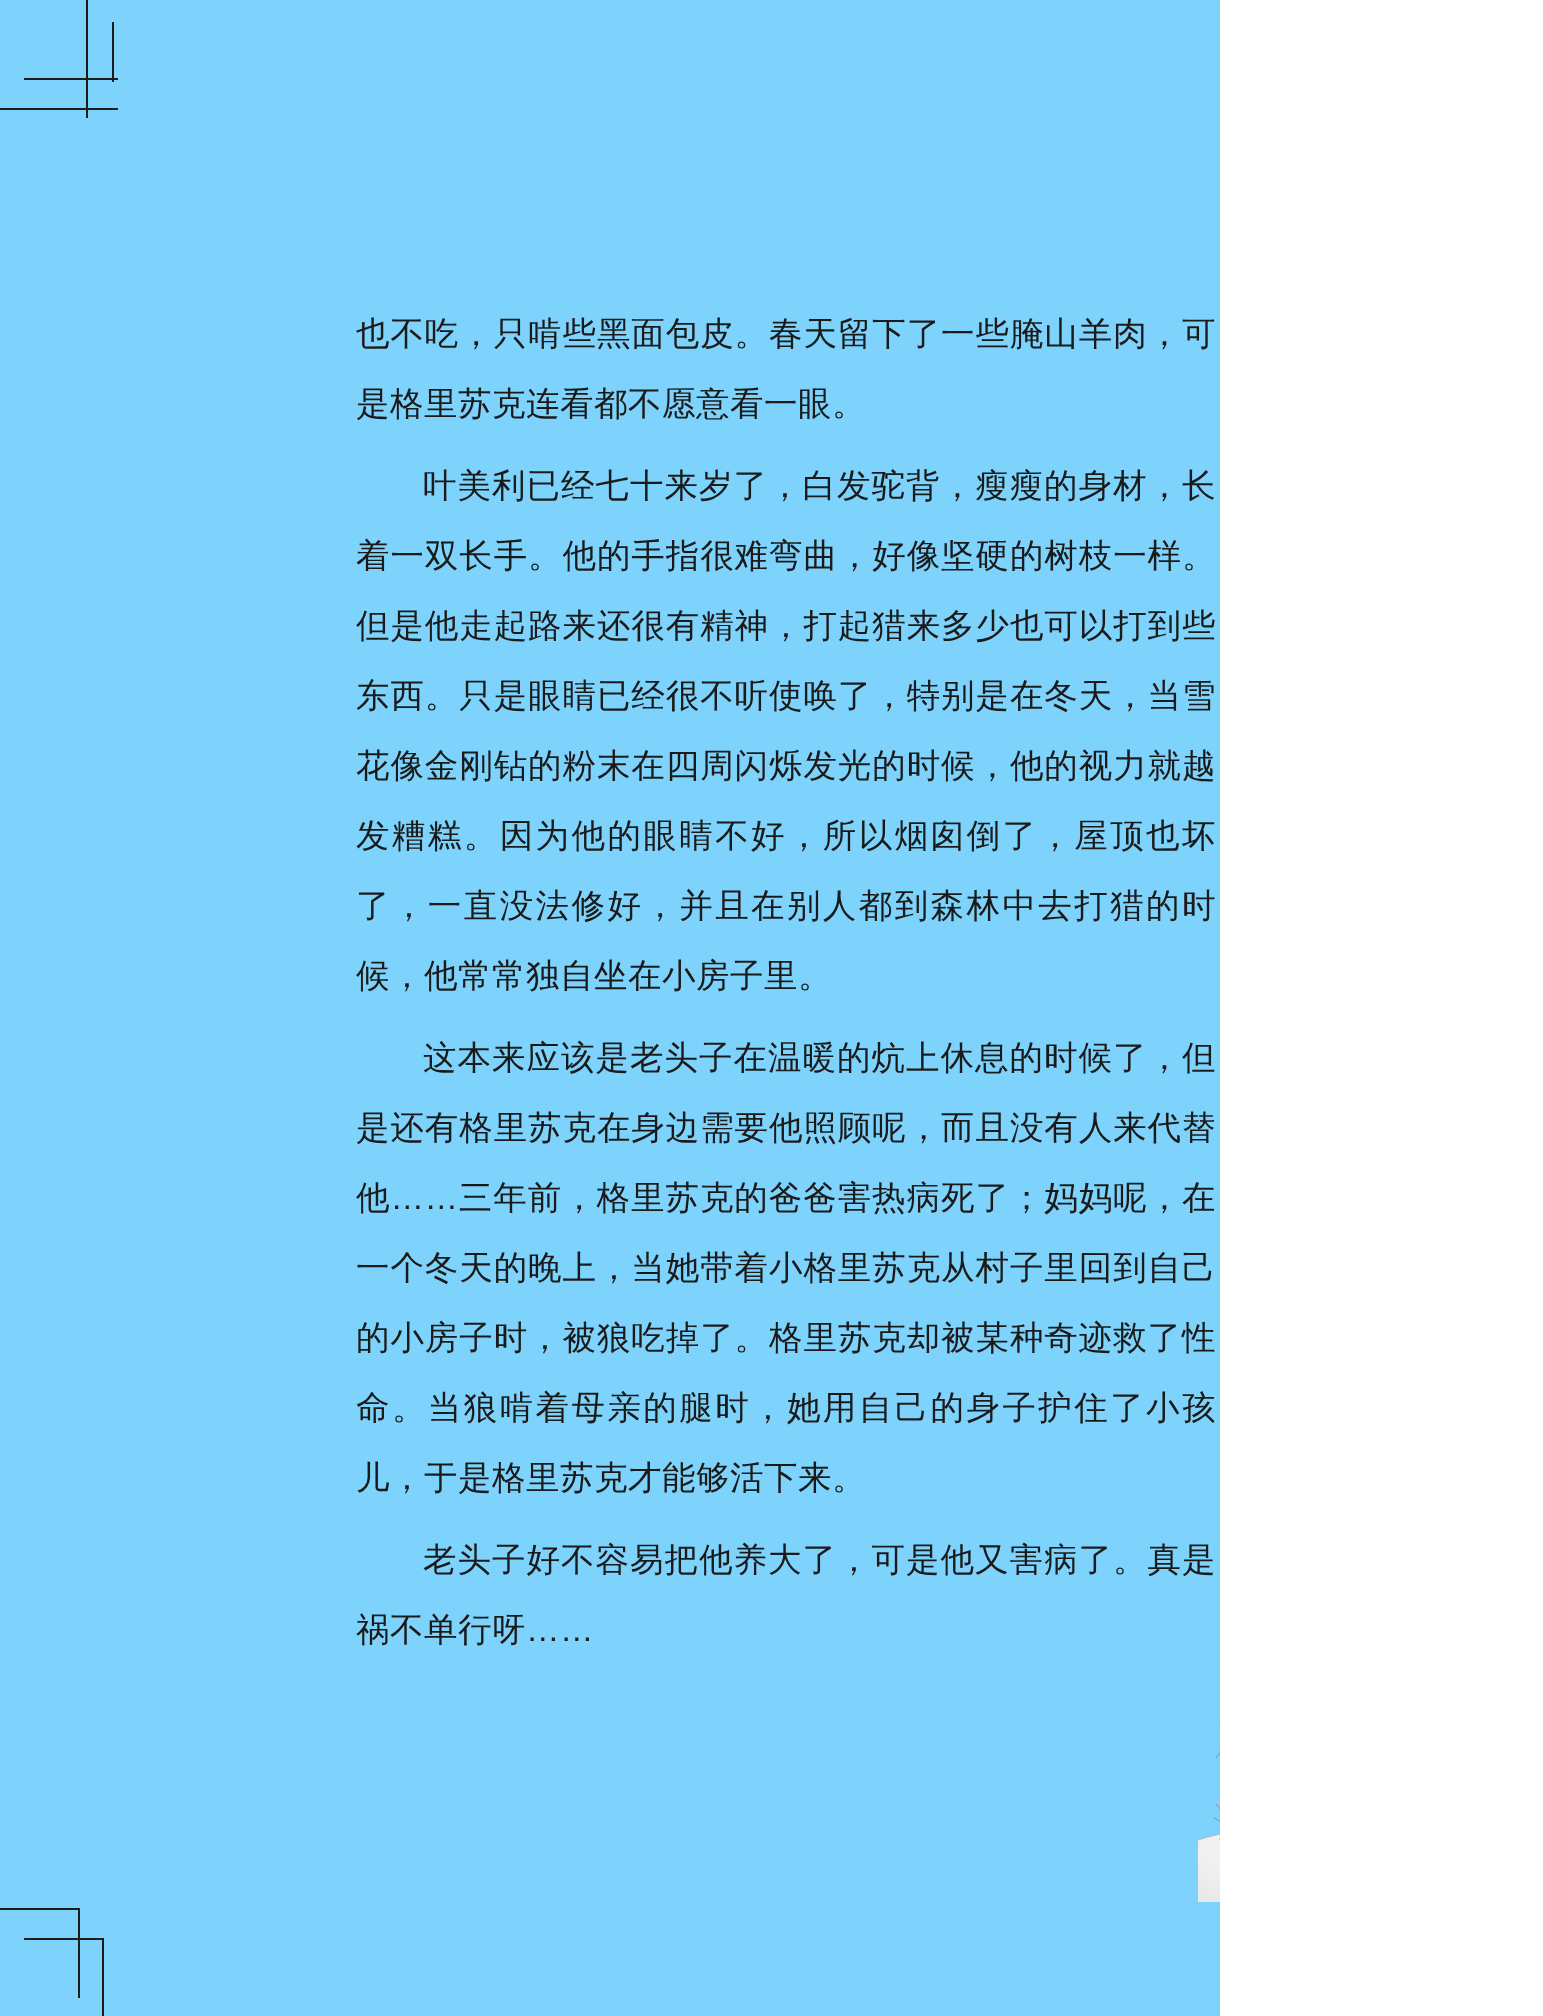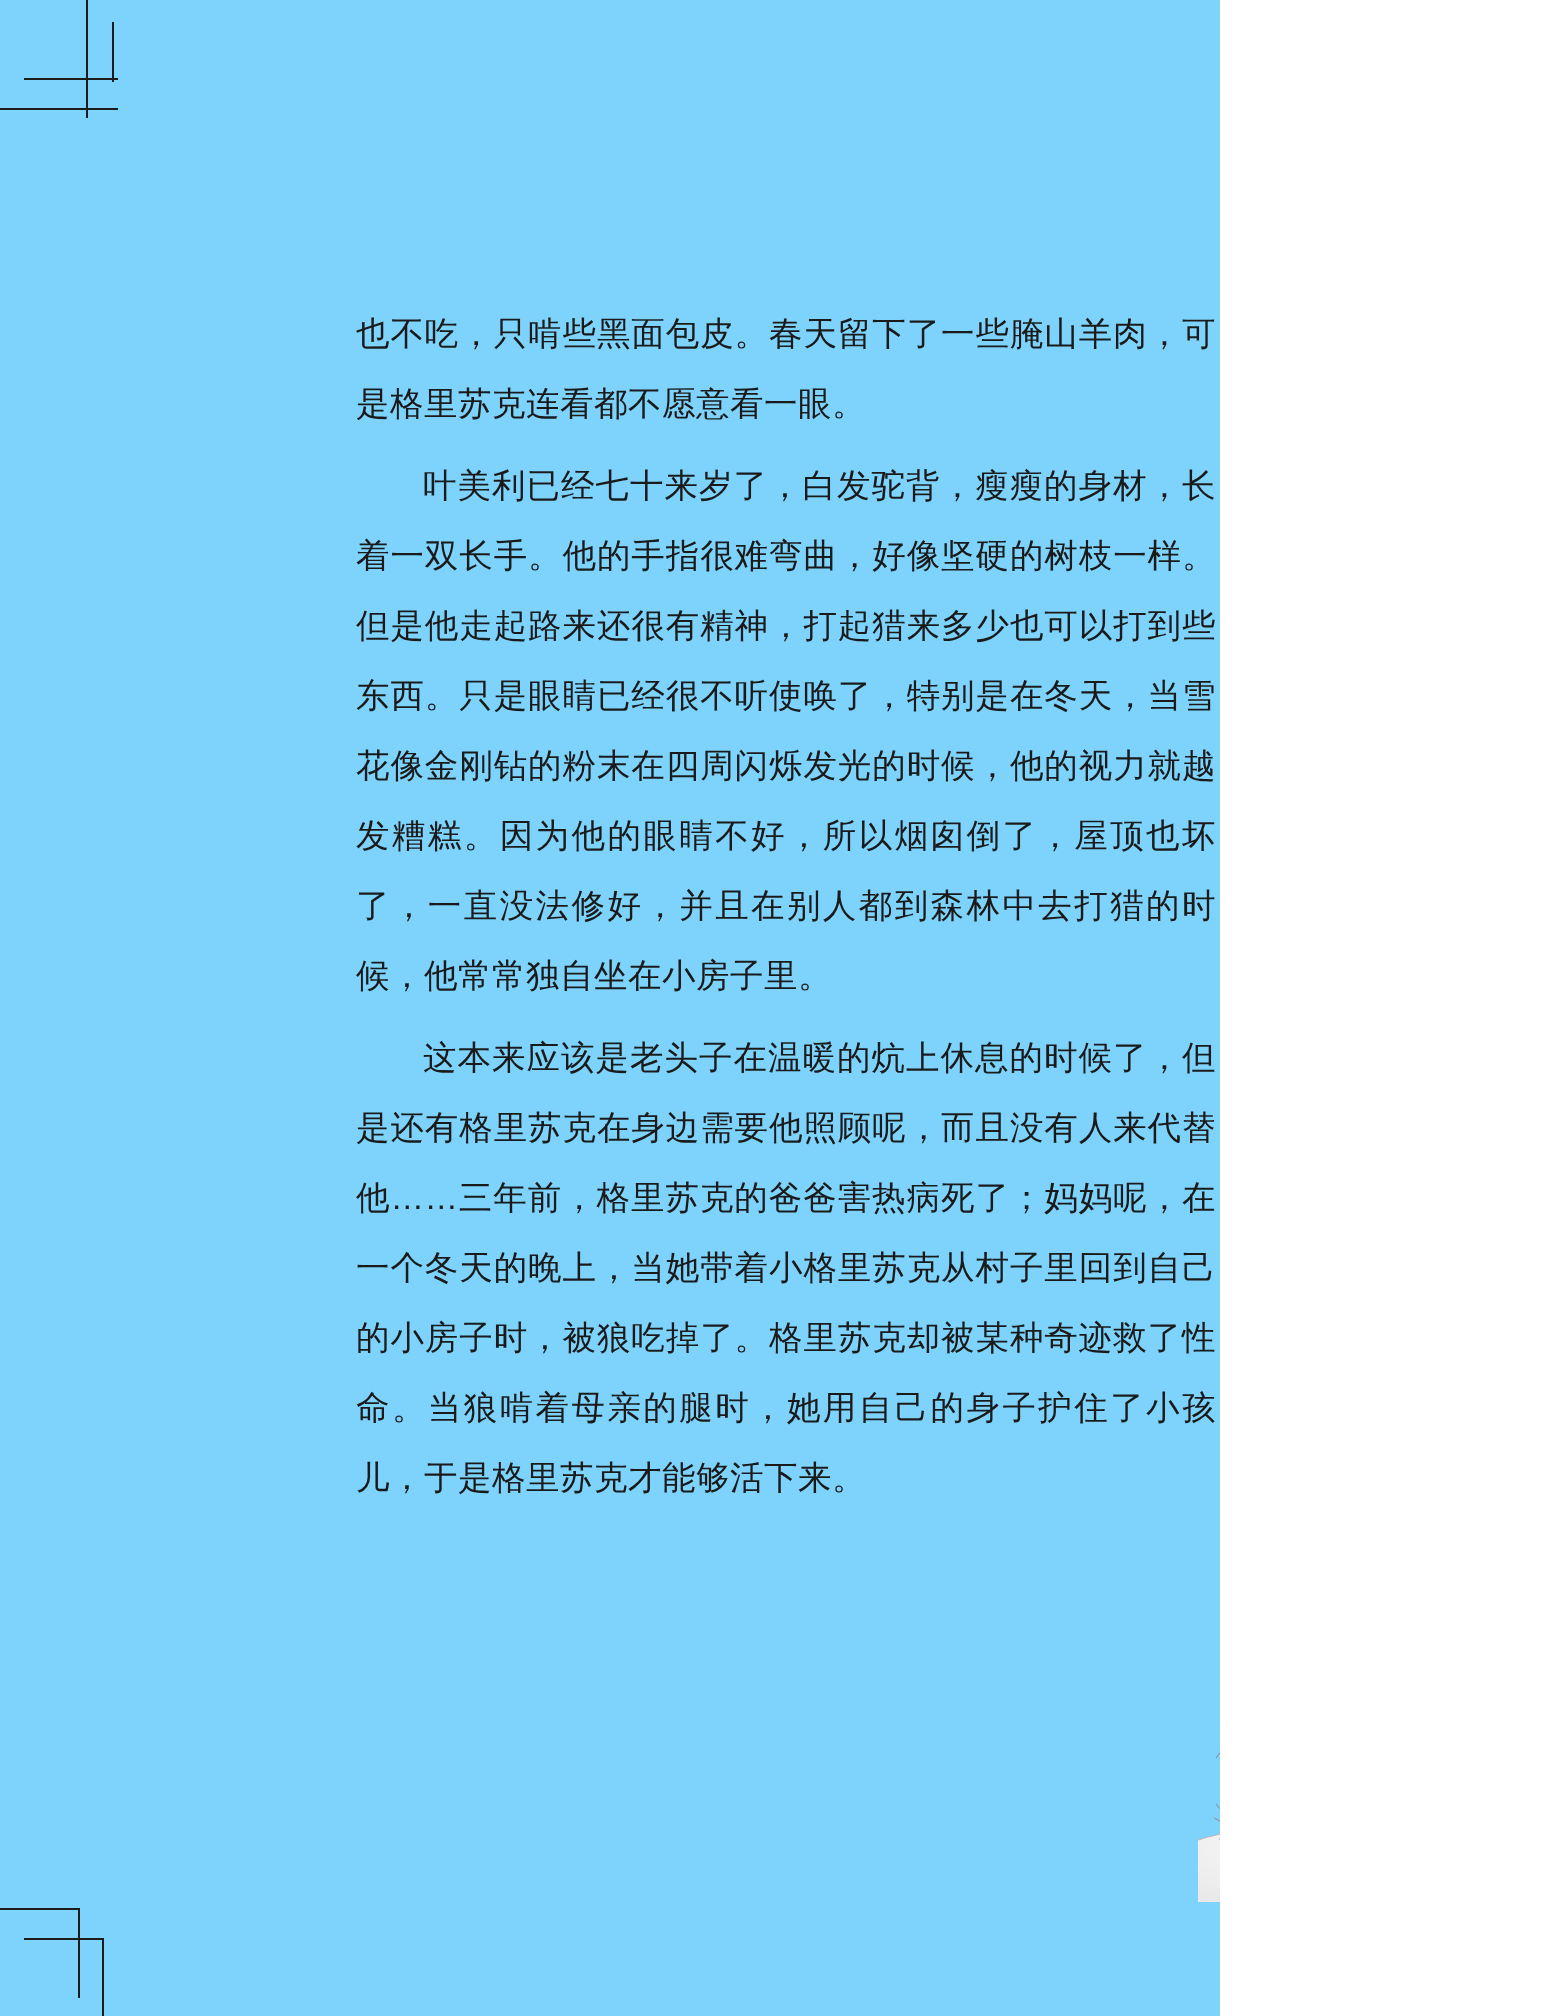--- a/index.html
+++ b/index.html
@@ -138,20 +138,21 @@
   </div>
 
   <div class="page-number">13</div>
 
   <div class="running-head">写在雪地上的书</div>
 
   <div class="text-column">
     <p class="para first">也不吃，只啃些黑面包皮。春天留下了一些腌山羊肉，可是格里苏克连看都不愿意看一眼。</p>
     <p class="para">叶美利已经七十来岁了，白发驼背，瘦瘦的身材，长着一双长手。他的手指很难弯曲，好像坚硬的树枝一样。但是他走起路来还很有精神，打起猎来多少也可以打到些东西。只是眼睛已经很不听使唤了，特别是在冬天，当雪花像金刚钻的粉末在四周闪烁发光的时候，他的视力就越发糟糕。因为他的眼睛不好，所以烟囱倒了，屋顶也坏了，一直没法修好，并且在别人都到森林中去打猎的时候，他常常独自坐在小房子里。</p>
     <p class="para">这本来应该是老头子在温暖的炕上休息的时候了，但是还有格里苏克在身边需要他照顾呢，而且没有人来代替他……三年前，格里苏克的爸爸害热病死了；妈妈呢，在一个冬天的晚上，当她带着小格里苏克从村子里回到自己的小房子时，被狼吃掉了。格里苏克却被某种奇迹救了性命。当狼啃着母亲的腿时，她用自己的身子护住了小孩儿，于是格里苏克才能够活下来。</p>
+    <p class="para">老头子好不容易把他养大了，可是他又害病了。真是祸不单行呀……</p>
   </div>
 
   <div class="illustration">
     <svg viewBox="0 0 258 330" xmlns="http://www.w3.org/2000/svg">
       <defs>
         <linearGradient id="gTree" x1="0" y1="0" x2="0" y2="1">
           <stop offset="0%" stop-color="#9a9a9a"></stop>
           <stop offset="100%" stop-color="#5d5d5d"></stop>
         </linearGradient>
         <radialGradient id="gHole" cx="50%" cy="55%" r="60%">

